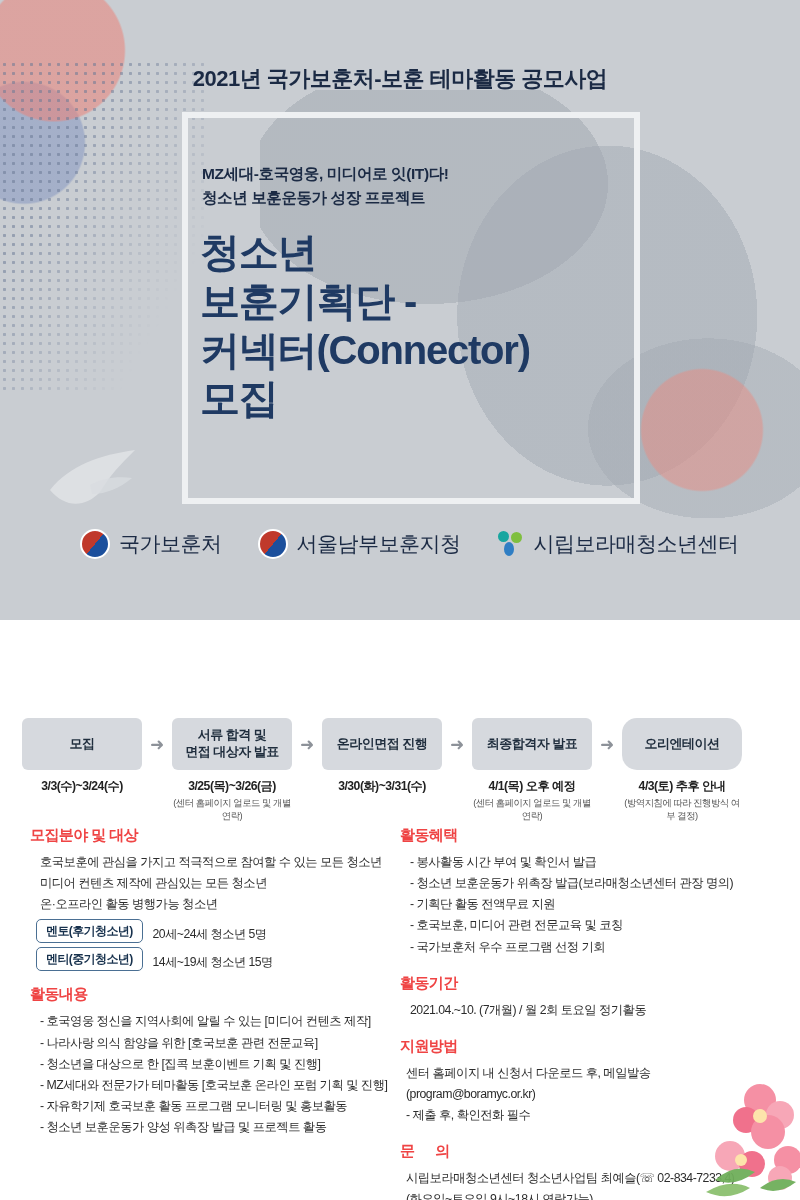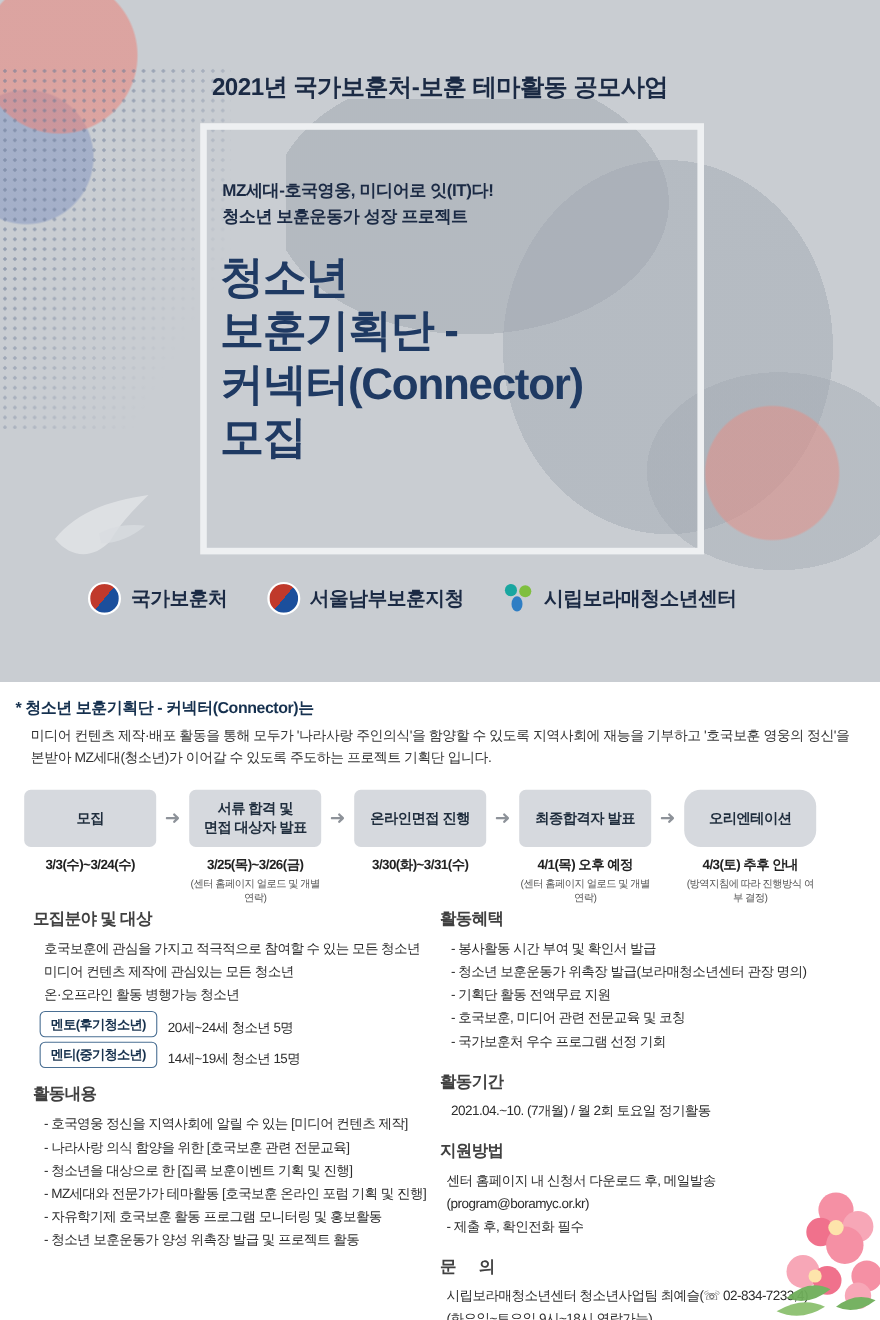--- a/index.html
+++ b/index.html
@@ -66,21 +66,21 @@
     position:absolute;left:200px;top:228px;width:470px;
     font-size:40px;font-weight:bold;color:#1f3a63;line-height:1.22;letter-spacing:-1.2px;
   }
 
   
   .logos{
     position:absolute;left:80px;top:516px;width:690px;height:56px;
     display:flex;align-items:center;gap:36px;
   }
   .logo{display:flex;align-items:center;gap:9px;}
-  .logo-name{font-size:18px;font-weight:bold;color:#1b2a44;letter-spacing:-0.5px;}
+  .logo-name{font-size:21px;font-weight:normal;color:#1b2a44;letter-spacing:-0.5px;}
   .taeguk{
     width:30px;height:30px;border-radius:50%;
     background:
       conic-gradient(from 220deg,#c0392b 0deg 180deg,#1b4f9c 180deg 360deg);
     position:relative;border:2px solid #ffffff;box-sizing:border-box;
   }
   .swirl{
     width:28px;height:28px;position:relative;
   }
   .swirl i{position:absolute;display:block;}
@@ -119,21 +119,21 @@
     color:#8d9299;font-size:17px;
   }
 
   
   .col-left{position:absolute;left:30px;top:206px;width:360px;}
   .col-right{position:absolute;left:400px;top:206px;width:380px;}
 
   .sec-h{
     font-size:15px;font-weight:bold;color:#17314d;letter-spacing:-0.6px;margin-bottom:7px;
   }
-  .sec-h.blue{color:#404040;}
+  .sec-h.blue{color:#ef4444;}
   .line{
     font-size:12.3px;color:#2c2c2c;line-height:1.72;letter-spacing:-0.5px;padding-left:10px;
   }
   .line.tight{padding-left:6px;}
   .tagrow{display:flex;align-items:flex-end;gap:10px;margin:4px 0 0 6px;}
   .tag{
     border:1.4px solid #4a6f93;border-radius:5px;padding:2.5px 9px;
     font-size:12px;font-weight:bold;color:#17314d;letter-spacing:-0.6px;background:#fff;
   }
   .tag-desc{font-size:12.2px;color:#2c2c2c;letter-spacing:-0.5px;}
@@ -190,27 +190,20 @@
             <i class="b"></i>
             <i class="c"></i>
           </span>
         <span class="logo-name">시립보라매청소년센터</span>
       </div>
     </div>
   </div>
 
   <div class="body-wrap">
 
-    <div class="lead">
-      <div class="lead-title">
-        <span class="star">*</span>
-        <span class="hl">청소년 보훈기획단 - 커넥터(Connector)</span><span>는</span>
-      </div>
-      <div class="lead-body">미디어 컨텐츠 제작·배포 활동을 통해 모두가 '나라사랑 주인의식'을 함양할 수 있도록 지역사회에 재능을 기부하고 '호국보훈 영웅의 정신'을 본받아 MZ세대(청소년)가 이어갈 수 있도록 주도하는 프로젝트 기획단 입니다.</div>
-    </div>
 
     <div class="steps">
       <div class="step">
         <div class="step-box" style="white-space:pre-line;">모집</div>
         <div class="step-date">3/3(수)~3/24(수)</div>
         <div class="step-note"></div>
       </div>
       <div class="arrow">➜</div>
       <div class="step">
         <div class="step-box" style="white-space:pre-line;">서류 합격 및

